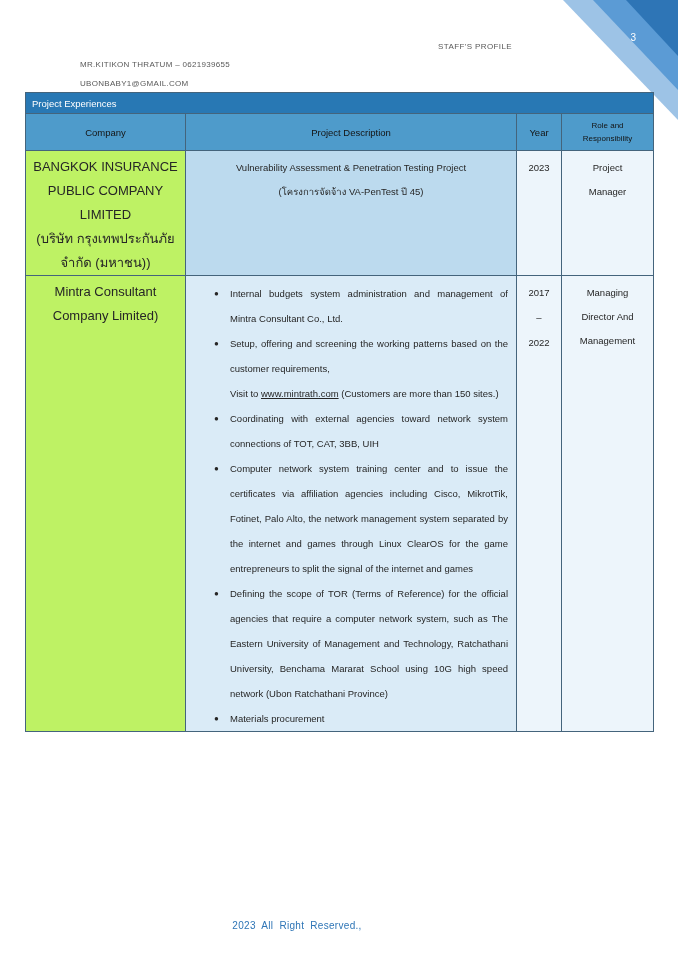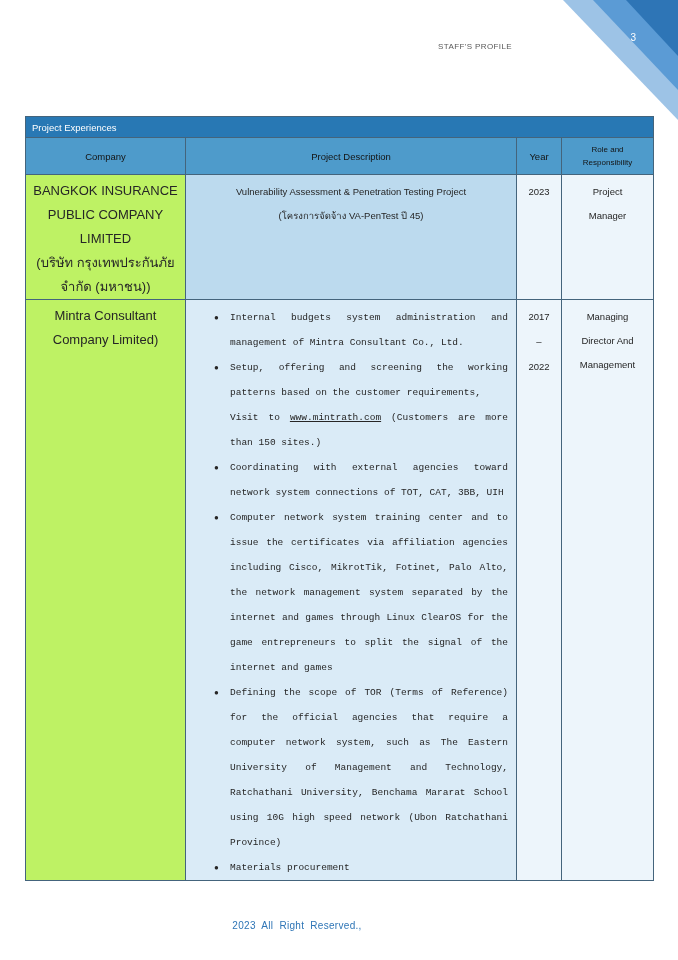--- a/index.html
+++ b/index.html
@@ -24,21 +24,21 @@
 
   .header-label {
     position:absolute; top:42px; left:438px;
     font-size:8px; color:#595959; letter-spacing:0.4px;
   }
   .contact { position:absolute; top:60px; left:80px; font-size:8px; color:#595959; letter-spacing:0.3px; }
   .contact div { margin-bottom:10px; }
 
   
   table.projects {
-    position:absolute; left:25px; top:116px;
+    position:absolute; left:25px; top:92px;
     width:628px; border-collapse:collapse; table-layout:fixed;
   }
   table.projects td, table.projects th { border:1px solid #44647c; vertical-align:top; }
   td.title-bar {
     background:#2878B4; color:#ffffff;
     font-size:9.5px; padding:5px 6px 4px 6px; text-align:left;
   }
   tr.head th {
     background:#4E9BCB; color:#141414; font-weight:normal;
     font-size:9.5px; text-align:center; vertical-align:middle;
@@ -47,21 +47,21 @@
   tr.head th.role-head { font-size:8px; line-height:13px; }
 
   td.company-cell {
     background:#bef264; text-align:center;
     font-size:13px; line-height:24px; padding-top:4px;
   }
   td.desc-cell-1 {
     background:#BCDAEE; text-align:center;
     font-size:9.5px; line-height:24px; padding:5px 10px 0 10px;
   }
-  td.desc-cell-2 { background:#DAEBF7;font-family:Liberation Mono, monospace; }
+  td.desc-cell-2 { background:#DAEBF7; }
   td.side-cell {
     background:#EDF5FB; text-align:center;
     font-size:9.5px; line-height:24px; padding-top:5px;
   }
   td.side-cell.tall { line-height:25px; padding-top:4px; }
   .line { display:block; }
 
   ul.bullets { list-style:none; padding:5px 8px 0 28px; }
   ul.bullets li {
     position:relative; padding-left:16px;
@@ -84,20 +84,24 @@
 <body>
 
 <div class="page">
 
   <div class="tri tri-light"></div>
   <div class="tri tri-medium"></div>
   <div class="tri tri-dark"></div>
   <div class="page-number">3</div>
 
   <div class="header-label">STAFF'S PROFILE</div>
+  <div class="contact">
+    <div>MR.KITIKON  THRATUM – 0621939655</div>
+    <div>UBONBABY1@GMAIL.COM</div>
+  </div>
 
   <table class="projects">
     <colgroup>
       <col style="width:160px">
         <col style="width:331px">
         <col style="width:45px">
         <col style="width:92px">
     </colgroup>
     <tbody>
       <tr>

